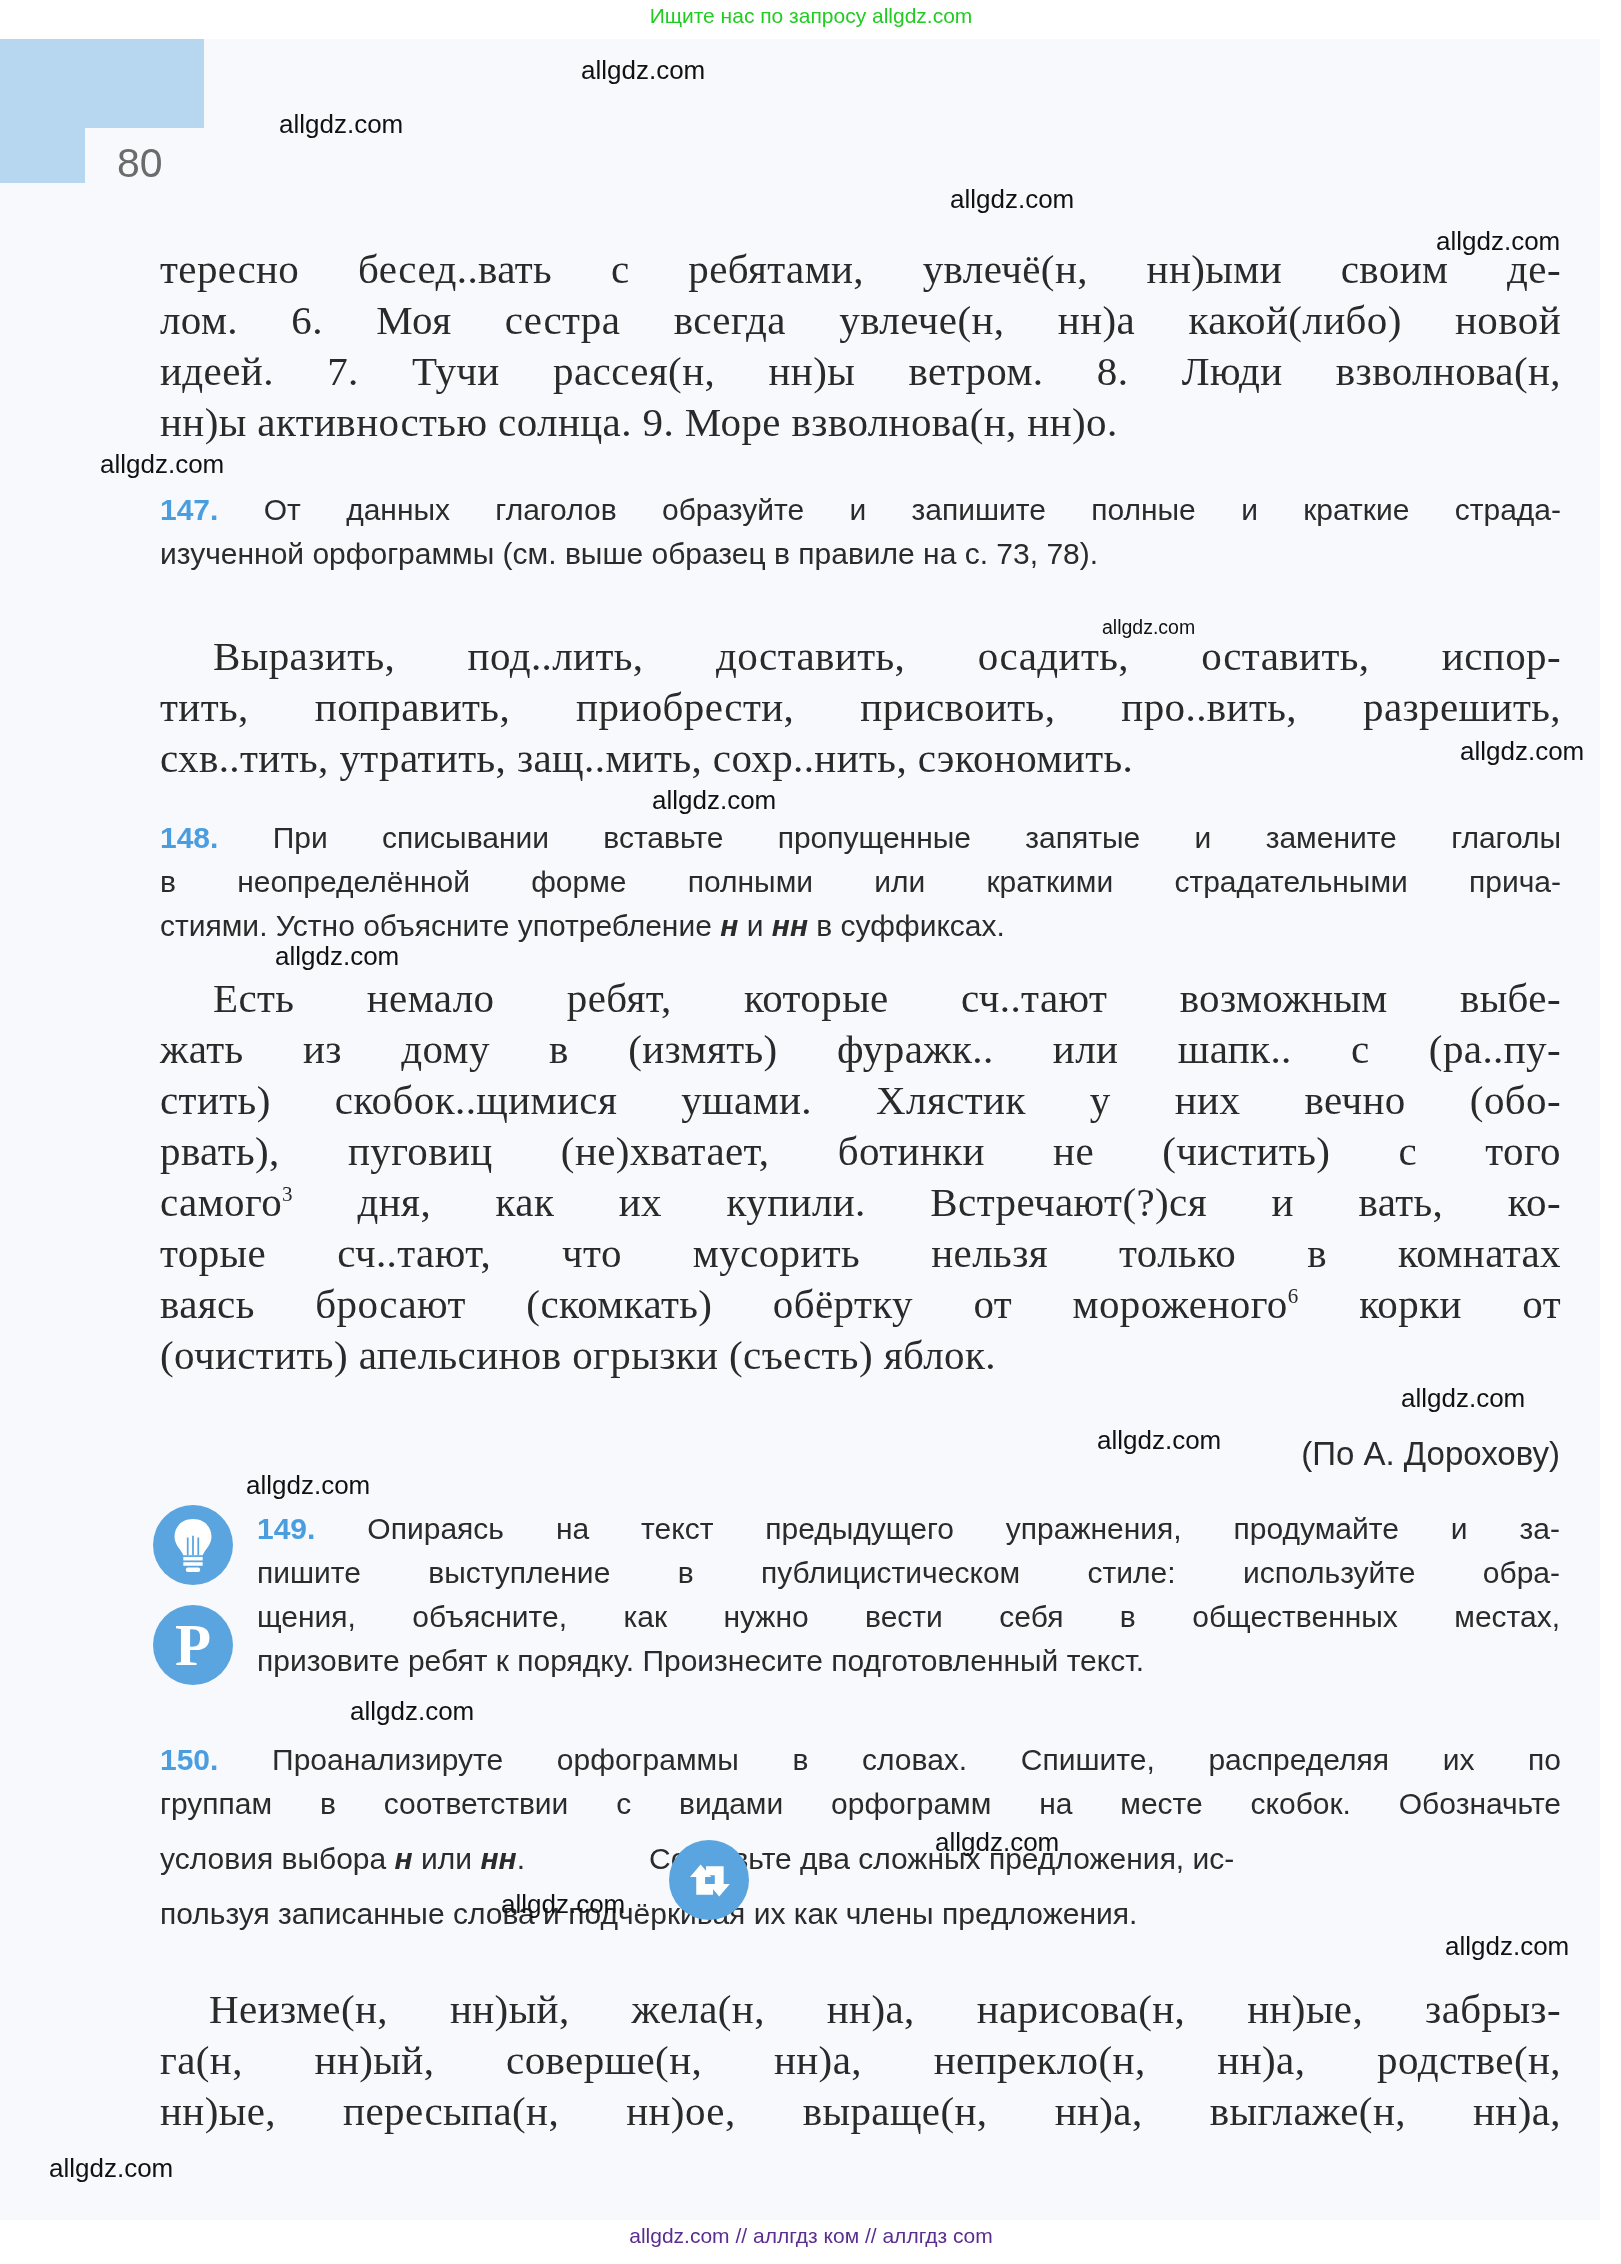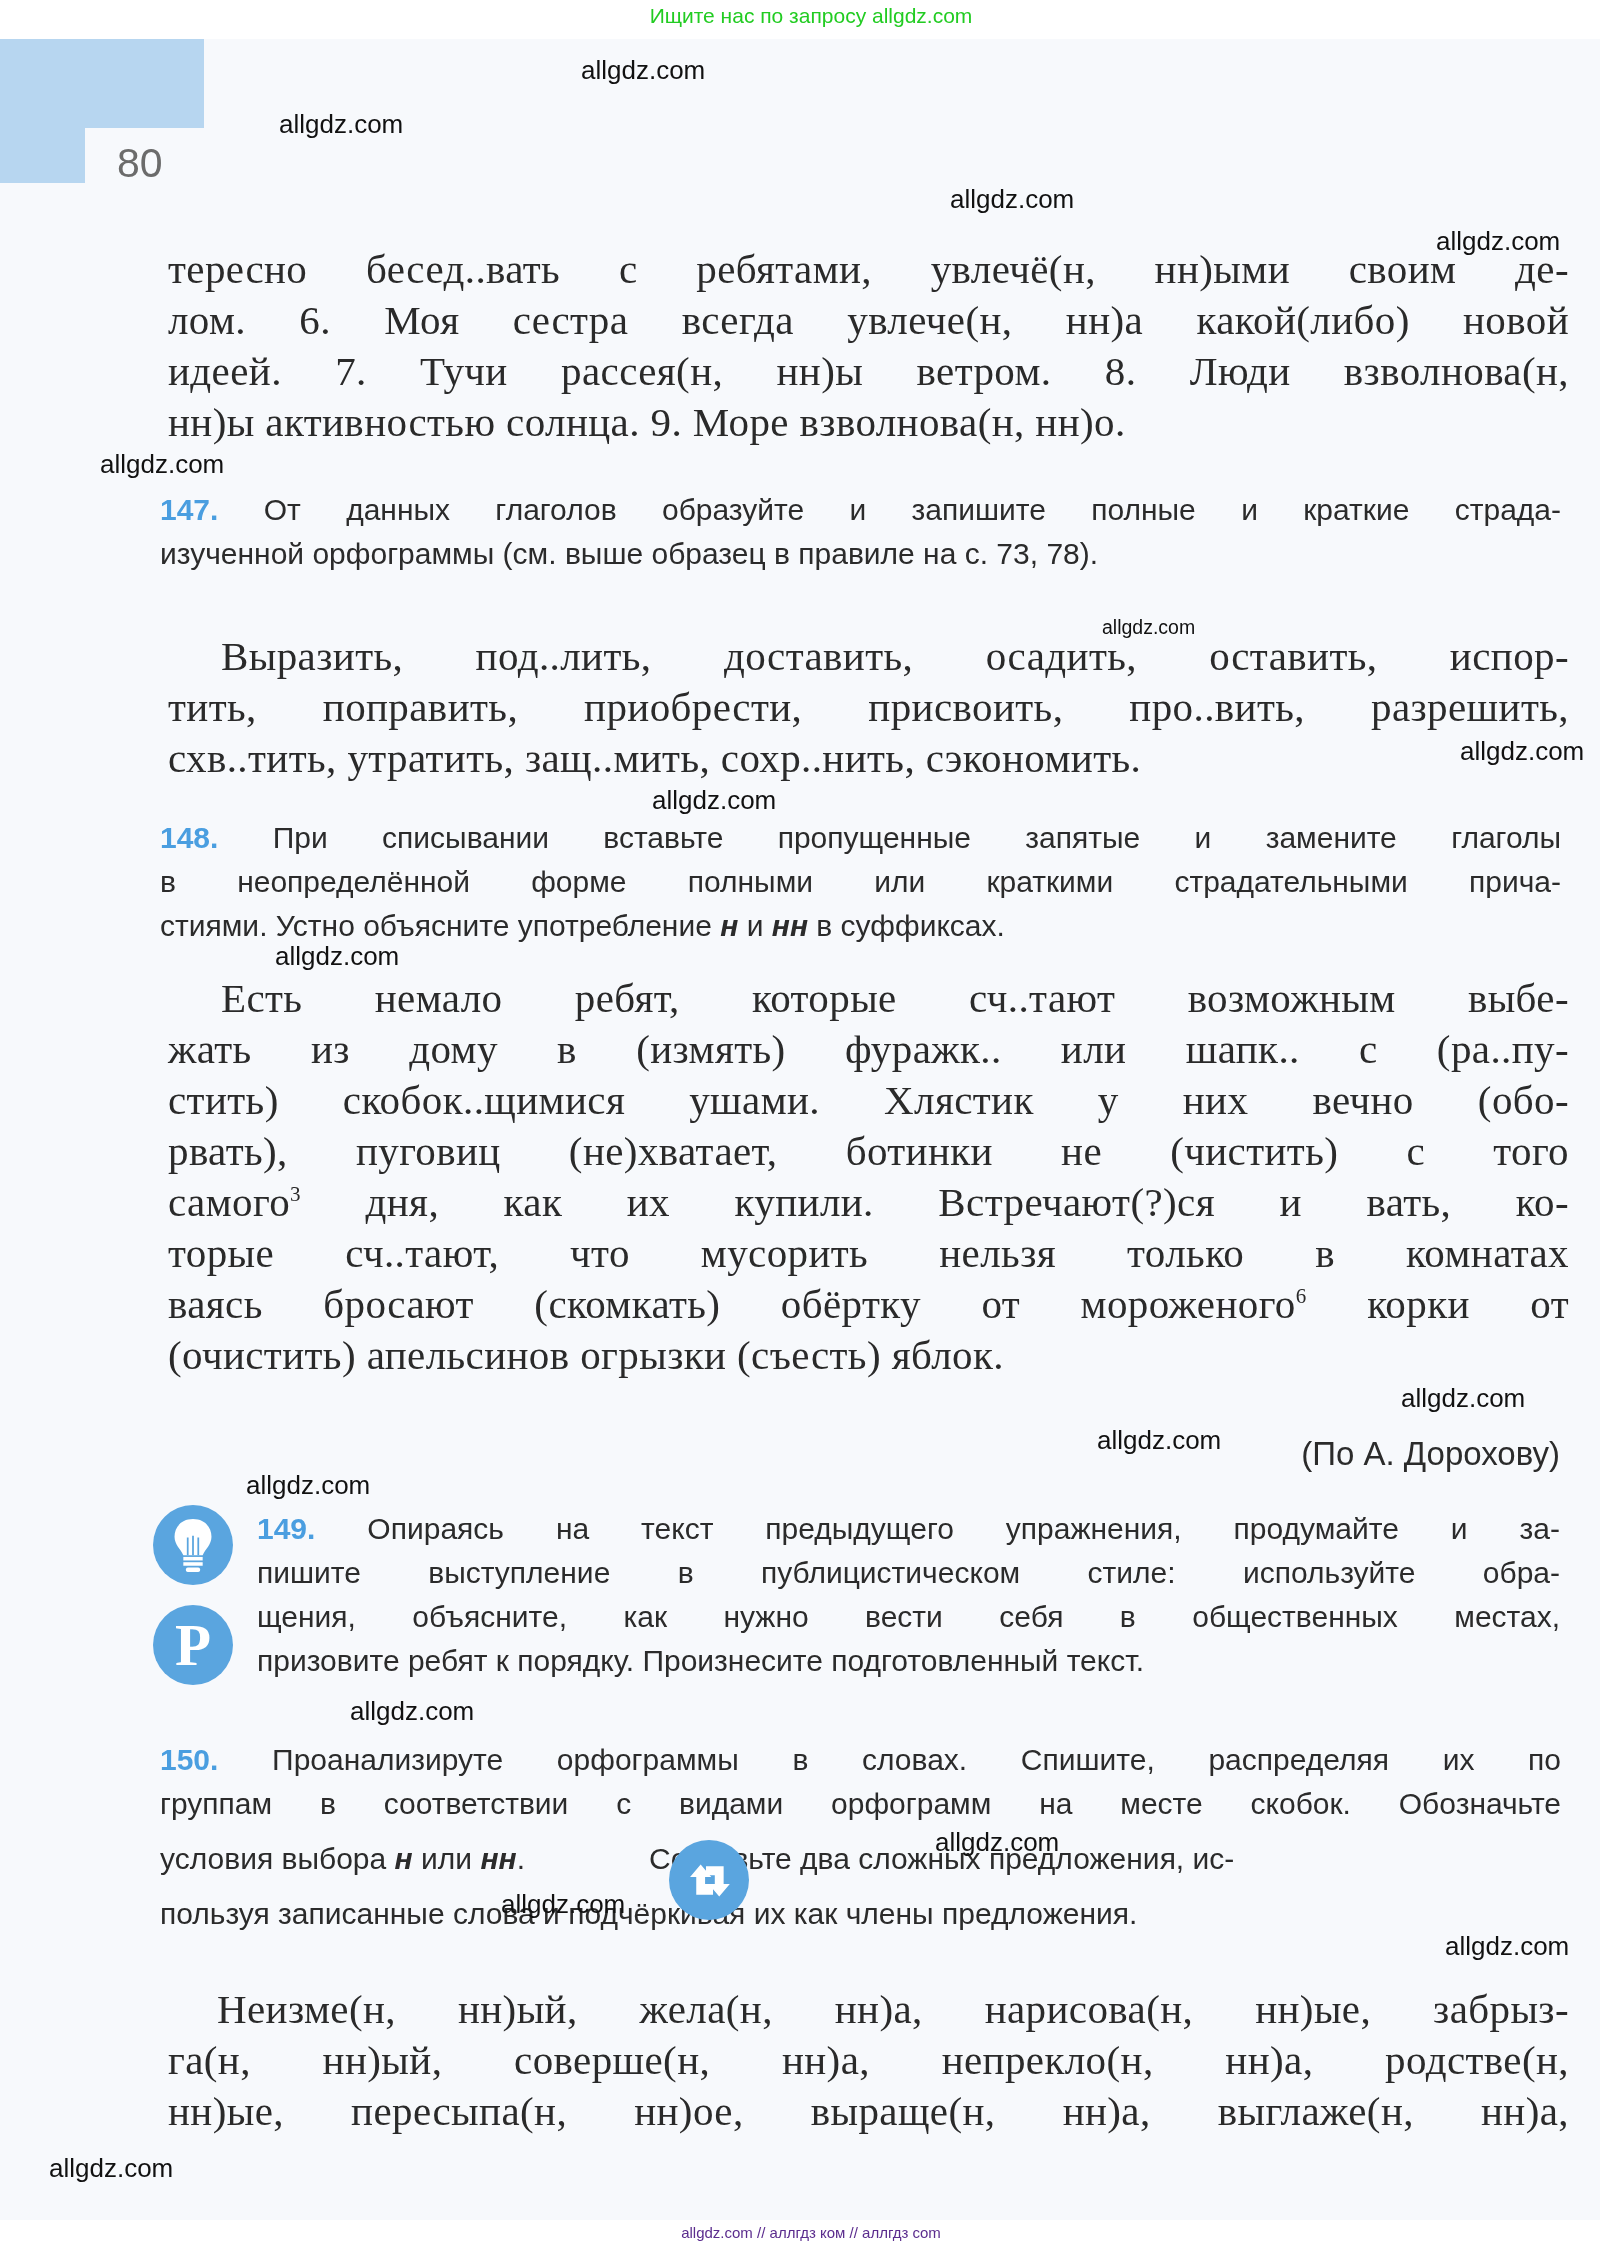--- a/index.html
+++ b/index.html
@@ -3,32 +3,32 @@
 <meta charset="utf-8">
 <style>
   html, body { margin:0; padding:0; }
   body { width:1622px; height:2265px; position:relative; background:#ffffff; overflow:hidden; font-family:"Liberation Sans", sans-serif; }
   .top-banner { position:absolute; top:3.5px; left:0; width:1622px; text-align:center; font-size:21px; color:#22cc22; font-family:"Liberation Sans", sans-serif; }
   .page { position:absolute; left:0; top:39px; width:1600px; height:2181px; background:#f7f9fc; }
   .corner-block-a { position:absolute; left:0; top:39px; width:204px; height:89px; background:#b7d6f0; }
   .corner-block-b { position:absolute; left:0; top:128px; width:85px; height:55px; background:#b7d6f0; }
   .page-num { position:absolute; left:117px; top:140px; font-size:41px; font-weight:normal; color:#6b6b6b; font-family:"Liberation Sans", sans-serif; }
   .wm { position:absolute; font-size:26px; color:#111; font-family:"Liberation Sans", sans-serif; white-space:nowrap; }
-  .serif { position:absolute; left:160px; width:1401px; font-family:"Liberation Serif", serif; font-size:41px; line-height:51px; color:#2a2a2a; text-align:justify; text-align-last:justify; letter-spacing:0.4px;margin-left:8px; }
+  .serif { position:absolute; left:160px; width:1401px; font-family:"Liberation Serif", serif; font-size:41px; line-height:51px; color:#2a2a2a; text-align:justify; text-align-last:justify; letter-spacing:0.4px; }
   .serif .line { display:block; text-align:justify; text-align-last:justify; white-space:nowrap; }
   .serif .line.last { text-align-last:left; }
   .sans { position:absolute; left:160px; width:1401px; font-family:"Liberation Sans", sans-serif; font-size:30px; line-height:44px; color:#2b2b2b; }
   .sans .line { display:block; text-align:justify; text-align-last:justify; white-space:nowrap; }
   .sans .line.last { text-align-last:left; }
   .ex-num { color:#4a9ee0; font-weight:bold; }
   .bi { font-weight:bold; font-style:italic; }
   .sup { font-size:21px; vertical-align:super; line-height:0; }
   .author { position:absolute; right:62px; top:1435px; font-family:"Liberation Sans", sans-serif; font-size:33px; color:#2b2b2b; }
   .icon-circle { position:absolute; width:80px; height:80px; border-radius:50%; background:#5aa5df; display:flex; align-items:center; justify-content:center; color:#fff; }
-  .bottom-footer { position:absolute; top:2224px; left:0; width:1622px; text-align:center; font-size:15px; color:#5b2d8e; font-family:"Liberation Sans", sans-serif; }
+  .bottom-footer { position:absolute; top:2224px; left:0; width:1622px; text-align:center; font-size:21px; color:#5b2d8e; font-family:"Liberation Sans", sans-serif; }
 </style>
 </head>
 <body>
 
 <div class="top-banner">Ищите нас по запросу allgdz.com</div>
 
 <div class="page"></div>
 <div class="corner-block-a"></div>
 <div class="corner-block-b"></div>
 <div class="page-num">80</div>

